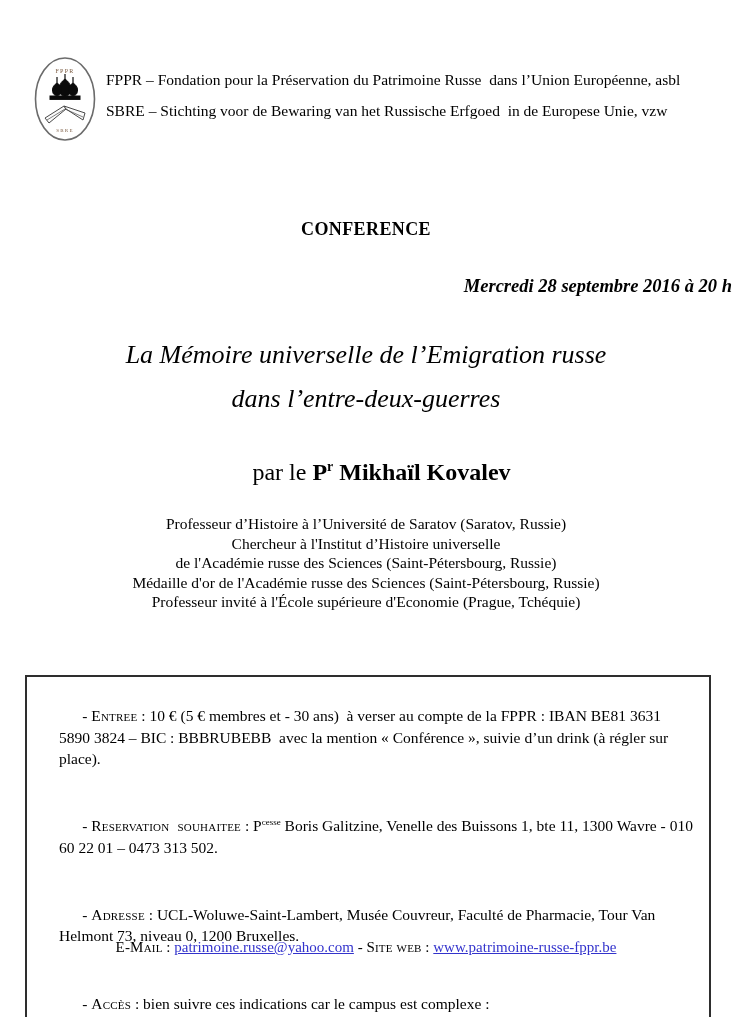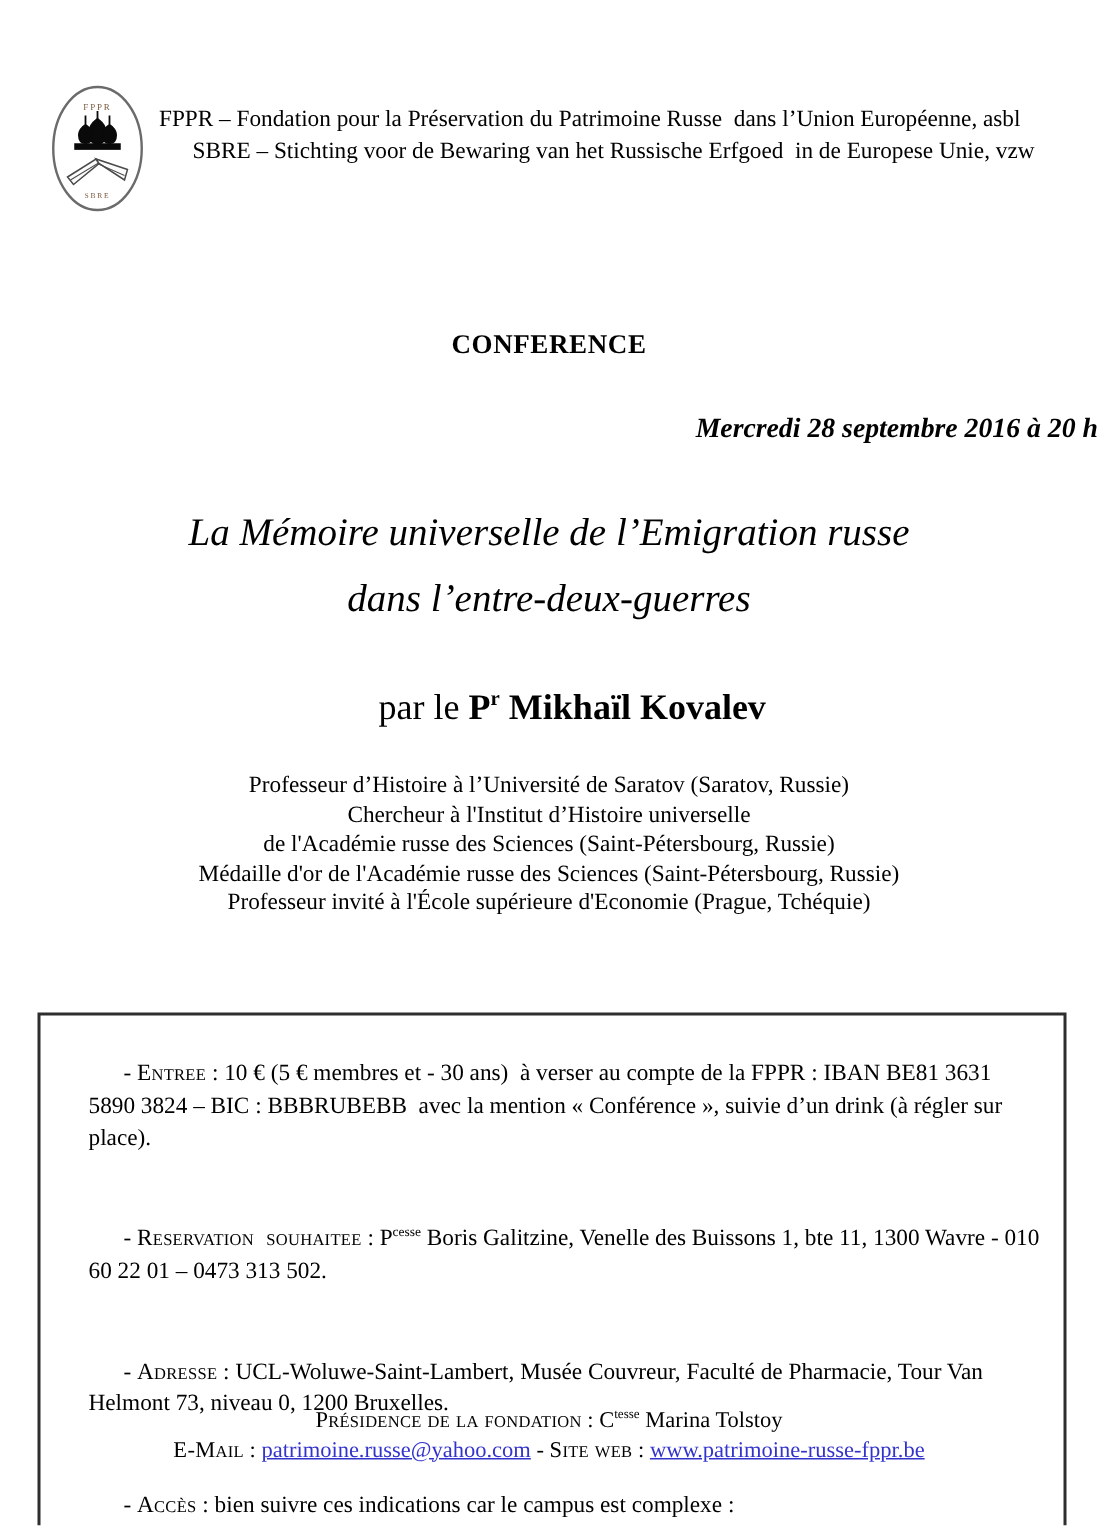--- a/index.html
+++ b/index.html
@@ -11,21 +11,21 @@
     color: #000000;
     font-family: "Liberation Serif", "DejaVu Serif", serif;
     overflow: hidden;
   }
   .pre { white-space: pre-wrap; }
 
   
   .logo { position: absolute; left: 33px; top: 56px; width: 64px; height: 86px; }
   .org-lines { position: absolute; left: 106px; top: 70px; right: 20px; font-size: 15.5px; }
   .org-line { line-height: 19px; }
-  .org-line + .org-line { margin-top: 2px; text-align: center; }
+  .org-line + .org-line { margin-top: 12px; }
 
   
   .kicker {
     position: absolute; top: 219px; left: 0; right: 0;
     text-align: center; font-weight: bold; font-size: 18px; letter-spacing: 0.4px;
   }
   .datetime {
     position: absolute; top: 276px; left: 0; right: 0;
     text-align: right; font-weight: bold; font-style: italic; font-size: 18.5px;
   }
@@ -132,20 +132,17 @@
       <span>- </span><span class="sc">Accès</span><span> : </span><span>bien suivre ces indications car le campus est complexe :</span>
       
       
       
     </div>
 
   </div>
 
   <div class="footer">
     <div>
-      <span class="sc pre">Présidence de la fondation</span><span class="pre"> : </span><span>C</span><sup class="tiny">tesse</sup><span class="pre"> Marina Tolstoy</span>
-    </div>
-    <div>
       <span class="sc">E-Mail</span><span class="pre"> : </span><a href="#" class="email-link" style="color: rgb(51, 51, 204);">patrimoine.russe@yahoo.com</a><span class="pre"> - </span><span class="sc">Site web</span><span class="pre"> : </span><a href="#" class="site-link" style="color: rgb(51, 51, 204);">www.patrimoine-russe-fppr.be</a>
     </div>
   </div>
 
 </div>
 
 </body></html>

